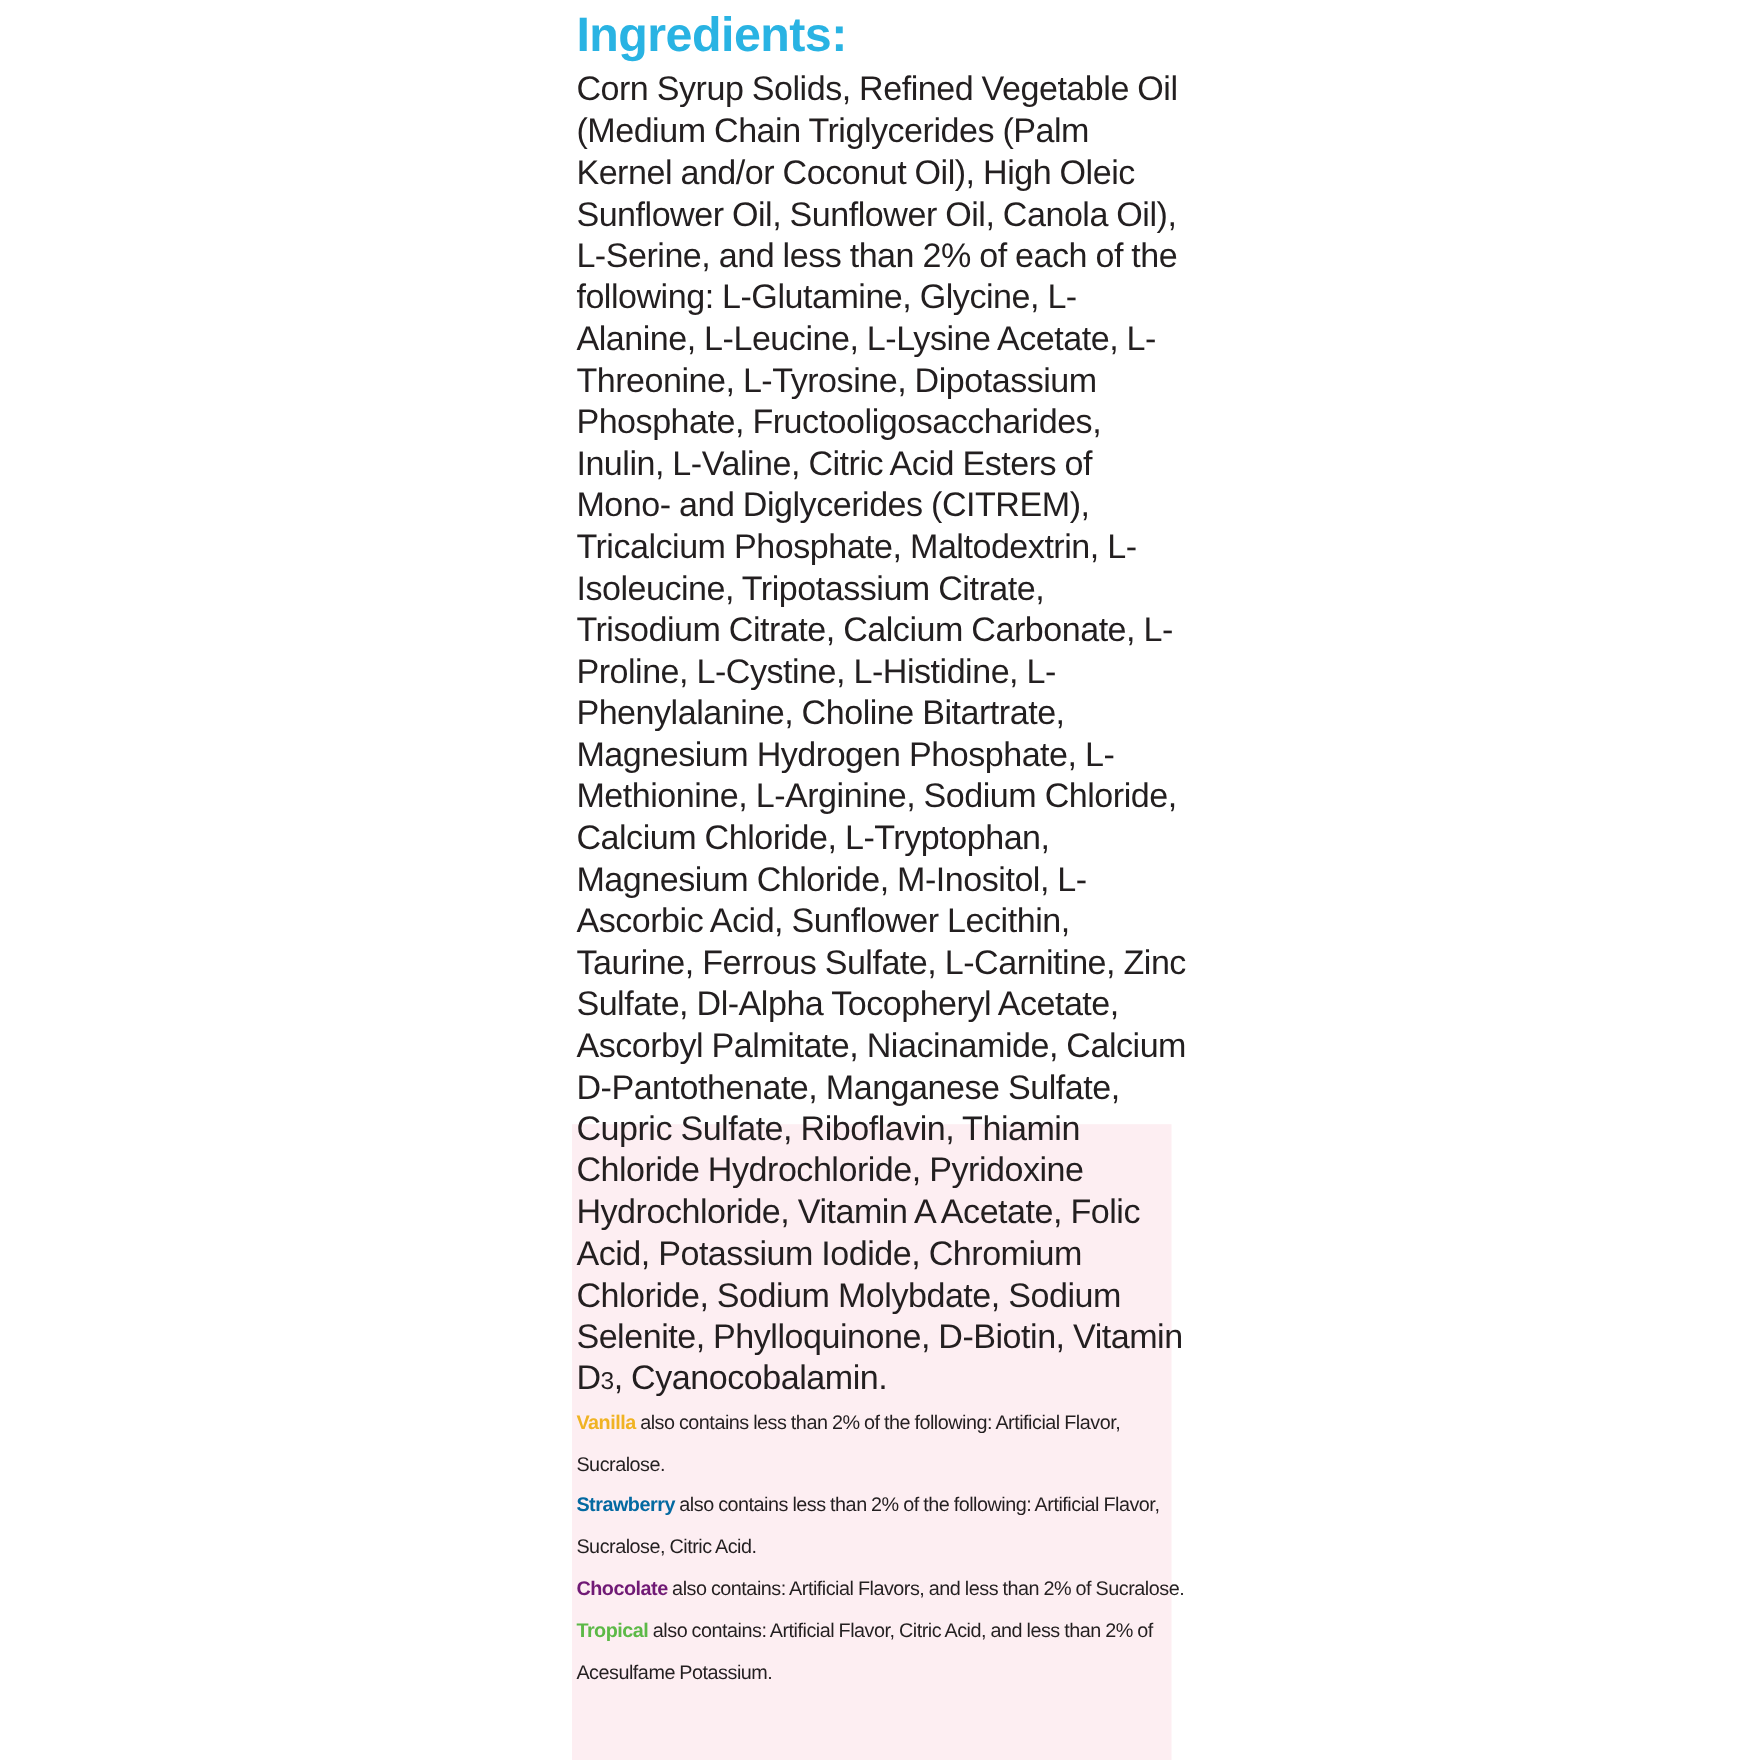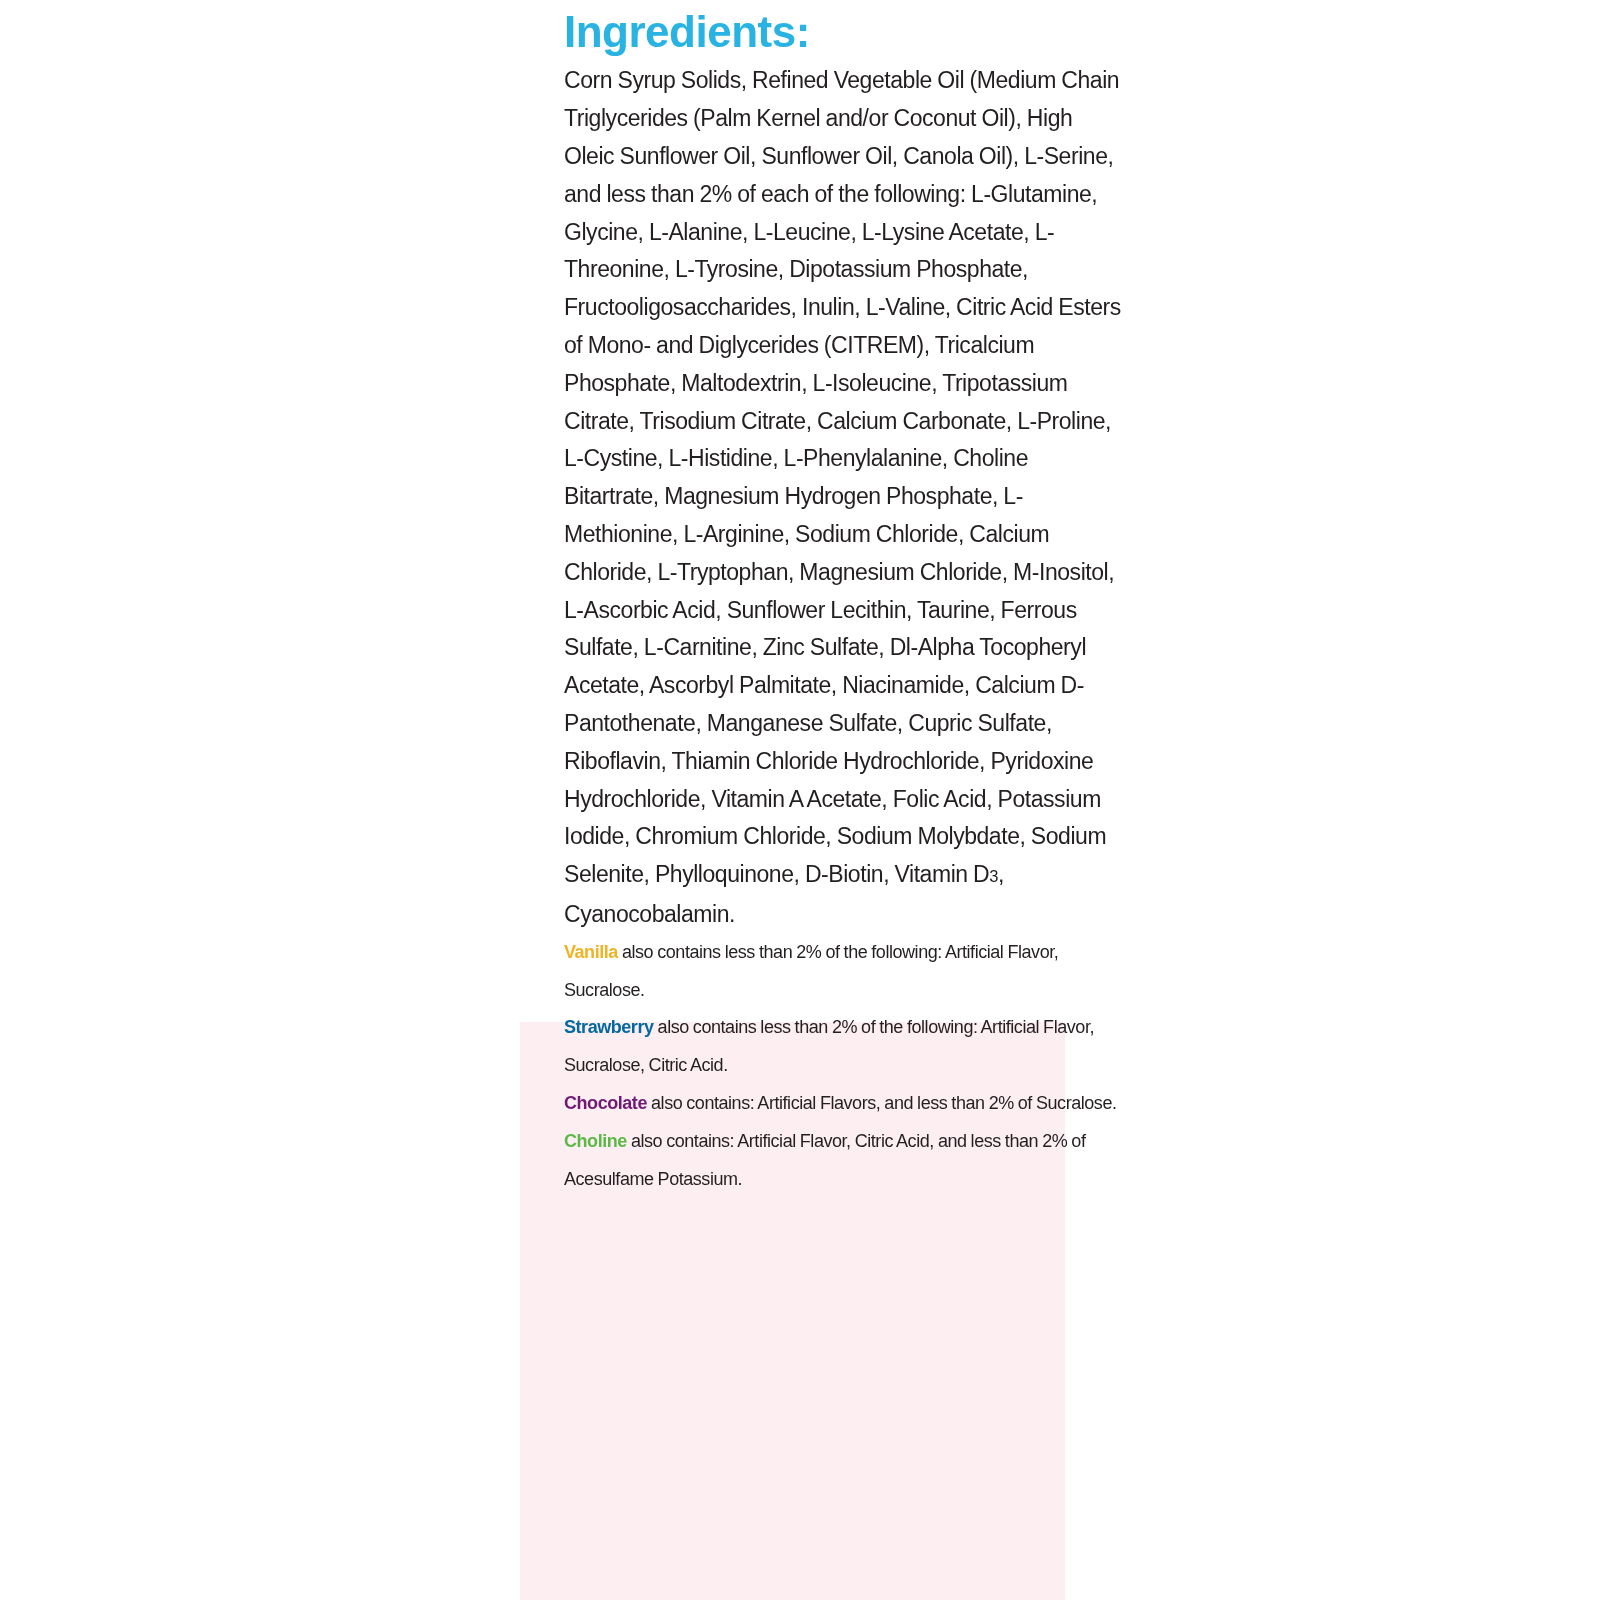--- a/index.html
+++ b/index.html
@@ -26,33 +26,32 @@
     top: 1022px;
     width: 545px;
     height: 578px;
     background: #fdeef2;
   }
   .content {
     position: absolute;
     left: 524px;
     top: 8px;
     width: 560px;
-    margin-left: 40px;
   }
   .heading {
     color: #29b3e3;
     font-size: 44px;
     font-weight: bold;
     letter-spacing: -0.5px;
     line-height: 1.1;
     margin: 0 0 6px 0;
   }
   .body-text {
     color: #231f20;
-    font-size: 23px;
+    font-size: 31px;
     line-height: 37.8px;
     letter-spacing: -0.45px;
     margin: 0;
     word-spacing: -0.5px;
   }
   .flavor-block {
     color: #231f20;
     font-size: 18px;
     line-height: 37.8px;
     letter-spacing: -0.45px;
@@ -78,16 +77,16 @@
     <h1 class="heading">Ingredients:</h1>
 
     <p class="body-text"><span>Corn Syrup Solids, Refined Vegetable Oil (Medium Chain Triglycerides (Palm Kernel and/or Coconut Oil), High Oleic Sunflower Oil, Sunflower Oil, Canola Oil), L-Serine, and less than 2% of each of the following: L-Glutamine, Glycine, L-Alanine, L-Leucine, L-Lysine Acetate, L-Threonine, L-Tyrosine, Dipotassium Phosphate, Fructooligosaccharides, Inulin, L-Valine, Citric Acid Esters of Mono- and Diglycerides (CITREM), Tricalcium Phosphate, Maltodextrin, L-Isoleucine, Tripotassium Citrate, Trisodium Citrate, Calcium Carbonate, L-Proline, L-Cystine, L-Histidine, L-Phenylalanine, Choline Bitartrate, Magnesium Hydrogen Phosphate, L-Methionine, L-Arginine, Sodium Chloride, Calcium Chloride, L-Tryptophan, Magnesium Chloride, M-Inositol, L-Ascorbic Acid, Sunflower Lecithin, Taurine, Ferrous Sulfate, L-Carnitine, Zinc Sulfate, Dl-Alpha Tocopheryl Acetate, Ascorbyl Palmitate, Niacinamide, Calcium D-Pantothenate, Manganese Sulfate, Cupric Sulfate, Riboflavin, Thiamin Chloride Hydrochloride, Pyridoxine Hydrochloride, Vitamin A Acetate, Folic Acid, Potassium Iodide, Chromium Chloride, Sodium Molybdate, Sodium Selenite, Phylloquinone, D-Biotin, Vitamin D</span><span class="sub">3</span><span>, Cyanocobalamin.</span></p>
 
     <p class="flavor-block"><span class="flavor-name vanilla">Vanilla</span><span> also contains less than 2% of the following: Artificial Flavor, Sucralose.</span></p>
 
     <p class="flavor-block"><span class="flavor-name strawberry">Strawberry</span><span> also contains less than 2% of the following: Artificial Flavor, Sucralose, Citric Acid.</span></p>
 
     <p class="flavor-block"><span class="flavor-name chocolate">Chocolate</span><span> also contains: Artificial Flavors, and less than 2% of Sucralose.</span></p>
 
-    <p class="flavor-block"><span class="flavor-name tropical">Choline</span><span> also contains: Artificial Flavor, Citric Acid, and less than 2% of Acesulfame Potassium.</span></p>
+    <p class="flavor-block"><span class="flavor-name tropical">Tropical</span><span> also contains: Artificial Flavor, Citric Acid, and less than 2% of Acesulfame Potassium.</span></p>
 
   </div>
 </div>
 
 </body></html>

